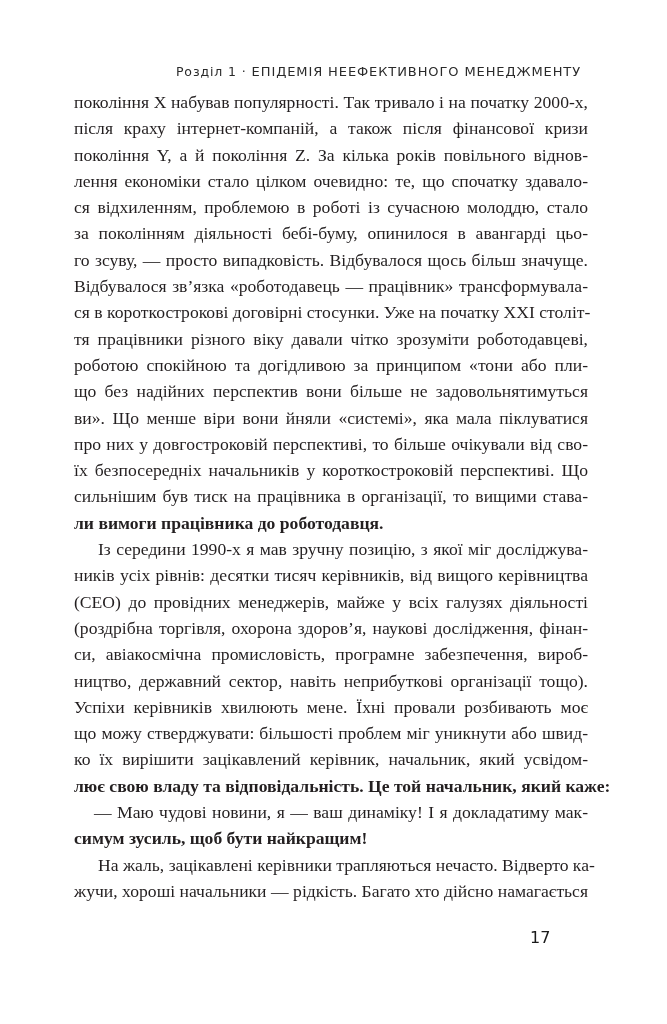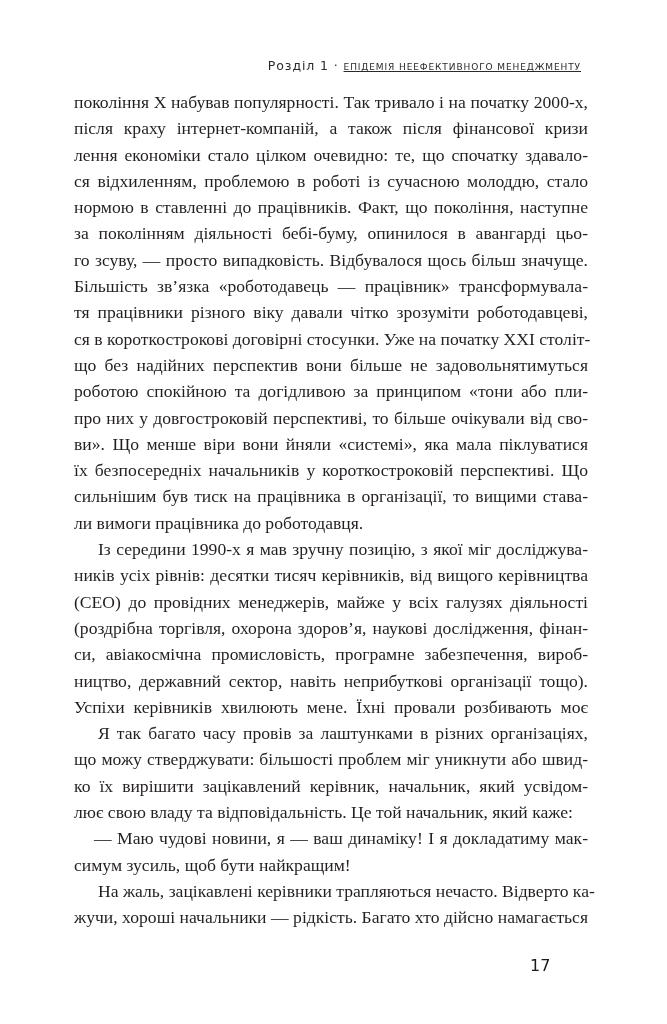--- a/index.html
+++ b/index.html
@@ -21,22 +21,21 @@
       font-family: "DejaVu Sans", sans-serif;
       font-size: 12.5px;
       letter-spacing: 0.9px;
       color: #2a2a2a;
       white-space: nowrap;
     }
     .running-head .caps {
       font-variant: small-caps;
       text-transform: lowercase;
       font-variant-caps: all-small-caps;
-      font-size: 13px;
-      text-decoration: underline;
+      font-size: 19px;
     }
     .body-text {
       position: absolute;
       top: 89px;
       left: 74px;
       width: 514px;
       font-family: "Liberation Serif", "DejaVu Serif", serif;
       font-size: 17.6px;
       line-height: 26.3px;
       color: #231f20;
@@ -44,69 +43,69 @@
     .line {
       display: block;
       white-space: nowrap;
       text-align: justify;
       text-align-last: justify;
       height: 26.3px;
       overflow: visible;
     }
     .line.last {
       text-align-last: left;
+      font-weight: bold;
     }
     .line.indent {
       padding-left: 24px;
     }
     .line.indent-dash {
       padding-left: 20px;
     }
     .page-number {
       position: absolute;
-      top: 956px;
+      top: 928px;
       left: 530px;
       font-family: "DejaVu Sans", sans-serif;
       font-size: 16px;
       color: #1a1a1a;
     }
   </style>
 </head>
 <body>
 
 <div class="running-head">
   <span>Розділ 1</span><span> · </span><span class="caps">Епідемія неефективного менеджменту</span>
 </div>
 
 <div class="body-text">
   <span class="line">покоління X набував популярності. Так тривало і на початку 2000-х,</span>
   <span class="line">після краху інтернет-компаній, а також після фінансової кризи</span>
+  <span class="line">покоління Y, а й покоління Z. За кілька років повільного віднов-</span>
   <span class="line">лення економіки стало цілком очевидно: те, що спочатку здавало-</span>
   <span class="line">ся відхиленням, проблемою в роботі із сучасною молоддю, стало</span>
-  <span class="line">нормою в ставленні до працівників. Факт, що покоління, наступне</span>
   <span class="line">за поколінням діяльності бебі-буму, опинилося в авангарді цьо-</span>
   <span class="line">го зсуву, — просто випадковість. Відбувалося щось більш значуще.</span>
-  <span class="line">Більшість зв’язка «роботодавець — працівник» трансформувала-</span>
+  <span class="line">Відбувалося зв’язка «роботодавець — працівник» трансформувала-</span>
+  <span class="line">ся в короткострокові договірні стосунки. Уже на початку XXI століт-</span>
   <span class="line">тя працівники різного віку давали чітко зрозуміти роботодавцеві,</span>
-  <span class="line">ся в короткострокові договірні стосунки. Уже на початку XXI століт-</span>
+  <span class="line">роботою спокійною та догідливою за принципом «тони або пли-</span>
   <span class="line">що без надійних перспектив вони більше не задовольнятимуться</span>
-  <span class="line">роботою спокійною та догідливою за принципом «тони або пли-</span>
+  <span class="line">ви». Що менше віри вони йняли «системі», яка мала піклуватися</span>
   <span class="line">про них у довгостроковій перспективі, то більше очікували від сво-</span>
-  <span class="line">ви». Що менше віри вони йняли «системі», яка мала піклуватися</span>
   <span class="line">їх безпосередніх начальників у короткостроковій перспективі. Що</span>
   <span class="line">сильнішим був тиск на працівника в організації, то вищими става-</span>
   <span class="line last">ли вимоги працівника до роботодавця.</span>
   <span class="line indent">Із середини 1990-х я мав зручну позицію, з якої міг досліджува-</span>
   <span class="line">ників усіх рівнів: десятки тисяч керівників, від вищого керівництва</span>
   <span class="line">(CEO) до провідних менеджерів, майже у всіх галузях діяльності</span>
   <span class="line">(роздрібна торгівля, охорона здоров’я, наукові дослідження, фінан-</span>
   <span class="line">си, авіакосмічна промисловість, програмне забезпечення, вироб-</span>
   <span class="line">ництво, державний сектор, навіть неприбуткові організації тощо).</span>
   <span class="line">Успіхи керівників хвилюють мене. Їхні провали розбивають моє</span>
-  <span class="line indent">Я так багато часу провів за лаштунками в різних організаціях,</span>
   <span class="line">що можу стверджувати: більшості проблем міг уникнути або швид-</span>
   <span class="line">ко їх вирішити зацікавлений керівник, начальник, який усвідом-</span>
   <span class="line last">лює свою владу та відповідальність. Це той начальник, який каже:</span>
   <span class="line indent-dash">— Маю чудові новини, я — ваш динаміку! І я докладатиму мак-</span>
   <span class="line last">симум зусиль, щоб бути найкращим!</span>
   <span class="line indent">На жаль, зацікавлені керівники трапляються нечасто. Відверто ка-</span>
   <span class="line">жучи, хороші начальники — рідкість. Багато хто дійсно намагається</span>
 </div>
 
 <div class="page-number">17</div>

